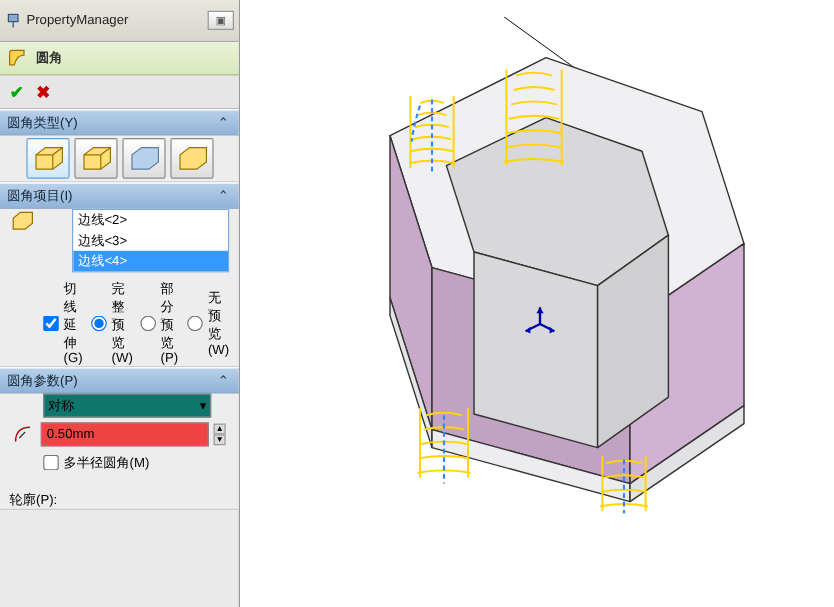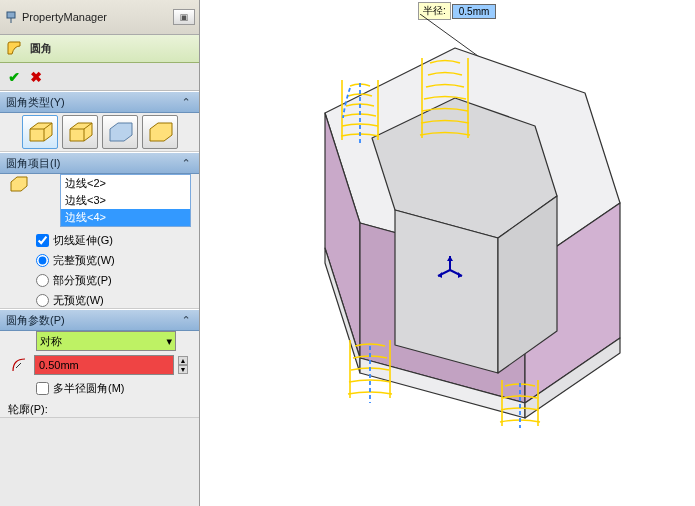--- a/index.html
+++ b/index.html
@@ -23,31 +23,31 @@
 .section-body{background:#ededed;padding:0 8px;border-bottom:1px solid #ccc;}
 .cube-row{display:flex;gap:4px;justify-content:center;padding:2px 0;}
 .cube{width:36px;height:34px;border:1px solid #888;background:linear-gradient(#fff,#ddd);position:relative;border-radius:2px;}
 .cube.sel{border:1px solid #5aa1e0;background:linear-gradient(#fff,#cfe8fb);}
 .cube svg{position:absolute;top:3px;left:3px;}
 .list-box{border:1px solid #7aa9de;background:#fff;margin-left:26px;max-height:60px;overflow:hidden;}
 .list-item{padding:1px 4px;color:#000;}
 .list-item.sel{background:#3399ff;color:#fff;}
 .row-icon{display:flex;align-items:flex-start;gap:4px;}
 .row-icon .ico{width:22px;height:22px;flex-shrink:0;}
-.checks{margin-left:28px;margin-top:6px;display:flex;flex-direction:column;gap:5px;}
+.checks{margin-left:28px;margin-top:6px;display:flex;flex-direction:row;gap:5px;align-items:center;}
 .chk{display:flex;align-items:center;gap:4px;}
 .chk input{width:13px;height:13px;}
-.param-sel{margin-left:28px;width:140px;height:20px;border:1px solid #888;background:#bef264;padding:1px 3px;display:flex;align-items:center;justify-content:space-between;margin-bottom:4px;}
+.param-sel{margin-left:28px;width:140px;height:20px;border:1px solid #888;background:#0f766e;padding:1px 3px;display:flex;align-items:center;justify-content:space-between;margin-bottom:4px;}
 .param-input{display:flex;align-items:center;gap:4px;}
 .param-input .ico{width:22px;display:flex;justify-content:center;}
 .param-input input{width:140px;height:20px;border:1px solid #888;background:#ef4444;padding:1px 4px;}
 .spin{display:flex;flex-direction:column;}
 .spin span{width:10px;height:9px;font-size:7px;line-height:7px;background:#ddd;border:1px solid #999;text-align:center;}
 .param-chk{margin-left:28px;margin-top:6px;display:flex;align-items:center;gap:4px;}
-.profile-row{margin-top:6px;font-size:11px;}
+.profile-row{margin-top:16px;font-size:11px;}
 .viewport{flex:1;background:#fff;position:relative;}
 .callout{position:absolute;top:2px;left:218px;display:flex;align-items:center;}
 .callout .lbl{border:1px solid #999;background:#ffffcc;padding:1px 4px;font-size:10px;}
 .callout .val{border:1px solid #666;background:#9cf;padding:1px 6px;font-size:10px;margin-left:1px;}
 .callout-line{position:absolute;top:14px;left:218px;width:145px;height:104px;pointer-events:none;}
 .hex-container{position:absolute;top:28px;left:20px;width:470px;height:470px;}
 .triad{position:absolute;top:252px;left:232px;}
 </style>
 </head>
 <body>
@@ -165,24 +165,20 @@
     </div>
     <label class="param-chk">
         <input type="checkbox" style="">
         <span>多半径圆角(M)</span>
       </label>
     <div class="profile-row">轮廓(P):</div>
   </div>
 </div>
 
 <div class="viewport">
-  <div class="callout">
-    <div class="lbl">半径:</div>
-    <div class="val">0.5mm</div>
-  </div>
   <svg class="callout-line">
     <line x1="2" y1="0" x2="140" y2="100" stroke="#000" stroke-width="0.8"></line>
     <circle cx="140" cy="100" r="3" fill="none" stroke="#000"></circle>
   </svg>
 
   <svg class="hex-container" viewBox="0 0 470 470">
 
     <g stroke="#333" stroke-width="1.2" stroke-linejoin="round">
 
       <path d="M235 20 L365 65 L400 175 L305 240 L140 195 L105 85 Z" fill="#f0f0f2"></path>

